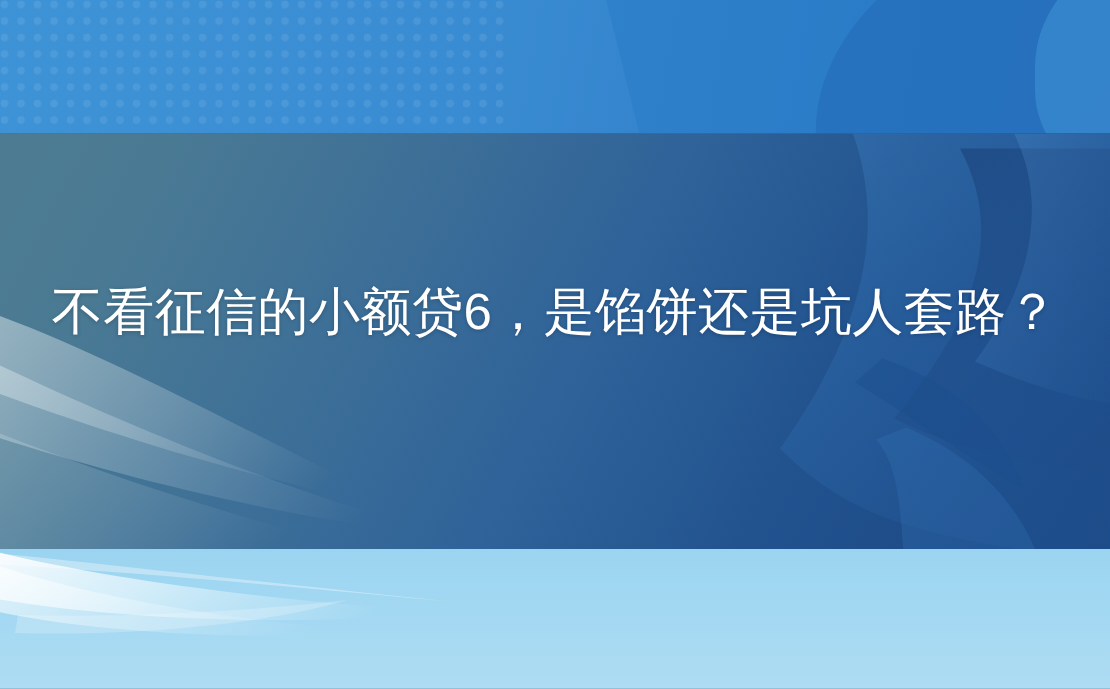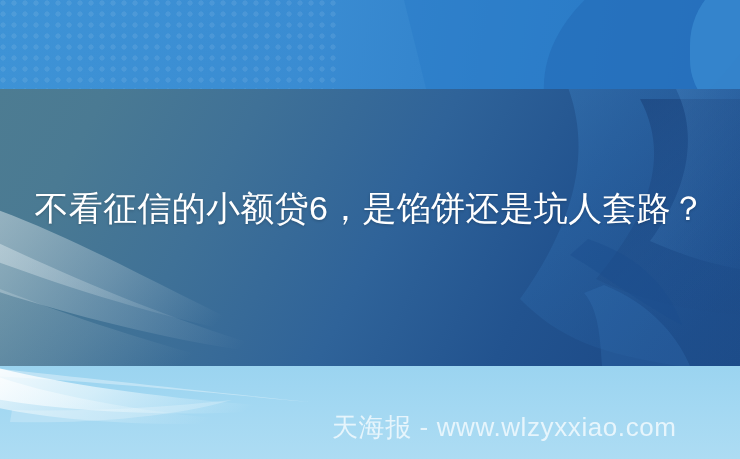--- a/index.html
+++ b/index.html
@@ -202,17 +202,14 @@
       <path d="M -10 8 C 50 30, 150 48, 260 56 C 150 62, 50 54, -10 40 Z" fill="url(#wsB)"></path>
       <path d="M -10 2 C 70 10, 190 24, 310 36 C 240 30, 110 16, -10 10 Z" fill="#ffffff" opacity="0.35"></path>
       <path d="M 12 44 C 80 46, 160 42, 232 34 C 170 52, 80 58, 10 56 Z" fill="#ffffff" opacity="0.22"></path>
     </svg>
   </div>
 
   <div class="title">
     <span>不看征信的小额贷6，是馅饼还是坑人套路？</span>
   </div>
 
-  <div class="watermark">
-    <span>天海报 - www.wlzyxxiao.com</span>
-  </div>
 
 </div>
 
 </body></html>

